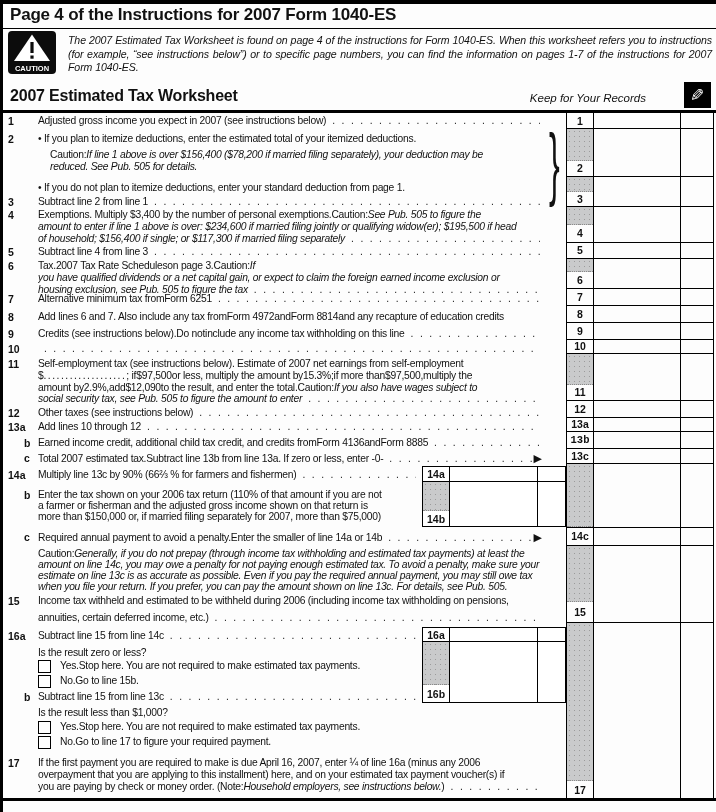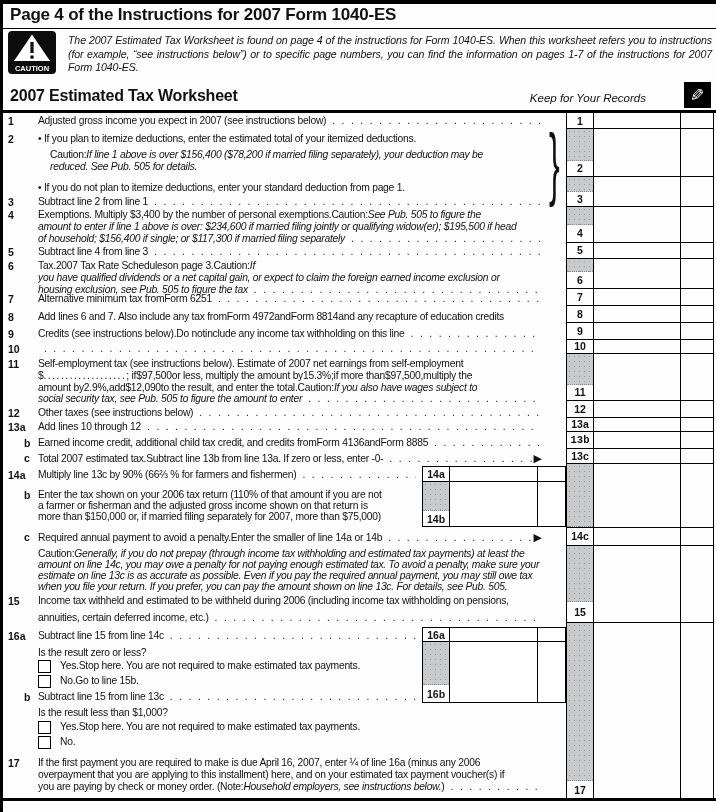--- a/index.html
+++ b/index.html
@@ -288,20 +288,21 @@
         <span>Is the result less than $1,000?</span>
       </div>
       <div class="tline" style="left: 38px; top: 721px; width: 678px;">
         <span class="cbx"></span>
         <span class="b">Yes.  </span>
         <span>Stop here. You are not required to make estimated tax payments.</span>
       </div>
       <div class="tline" style="left: 38px; top: 736px; width: 678px;">
         <span class="cbx"></span>
         <span class="b">No.   </span>
+        <span>Go to line 17 to figure your required payment.</span>
       </div>
       <div class="lnum" style="left: 8px; top: 757px;">17</div>
       <div class="tline" style="left: 38px; top: 757px; width: 678px;">
         <span>If the first payment you are required to make is due April 16, 2007, enter ¼ of line 16a (minus any 2006</span>
       </div>
       <div class="tline" style="left: 38px; top: 769px; width: 678px;">
         <span>overpayment that you are applying to this installment) here, and on your estimated tax payment voucher(s) if</span>
       </div>
       <div class="tline" style="left: 38px; top: 781px; width: 502px;">
         <span>you are paying by check or money order. (</span>

